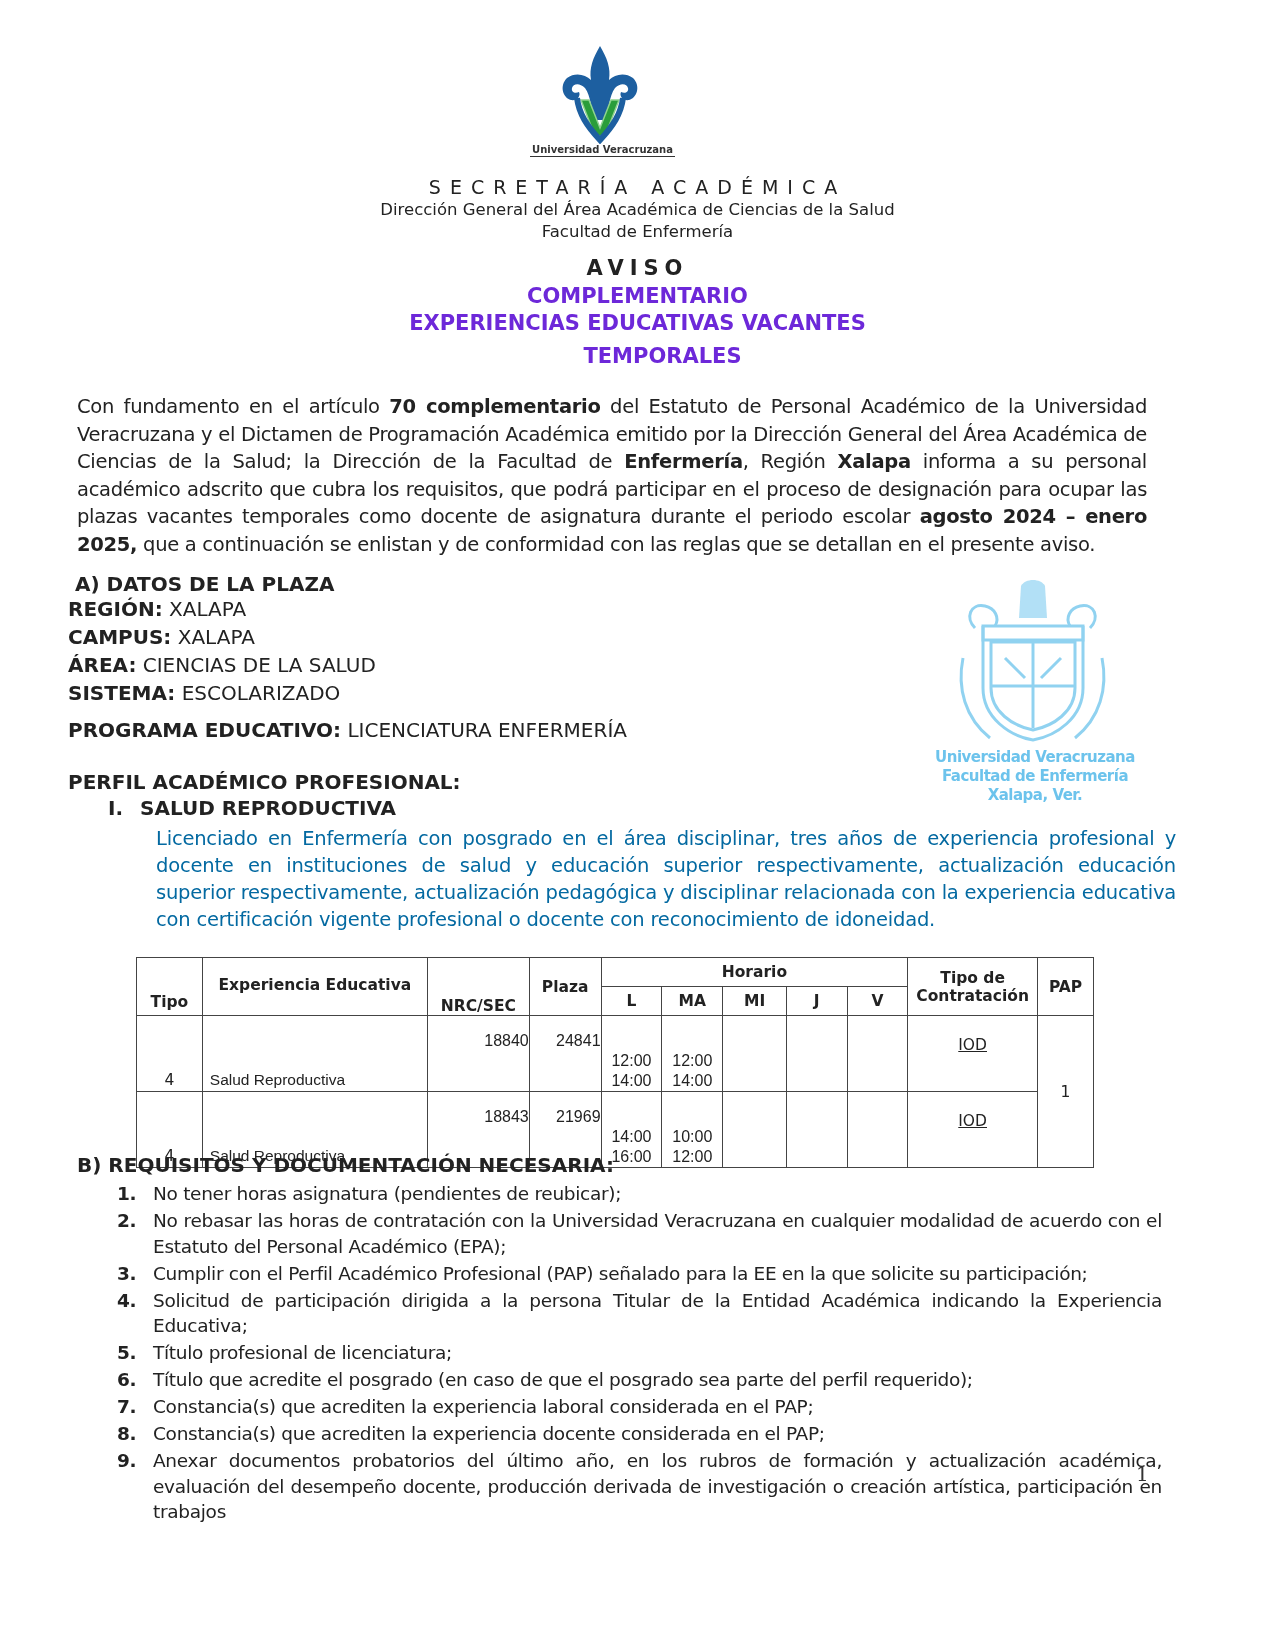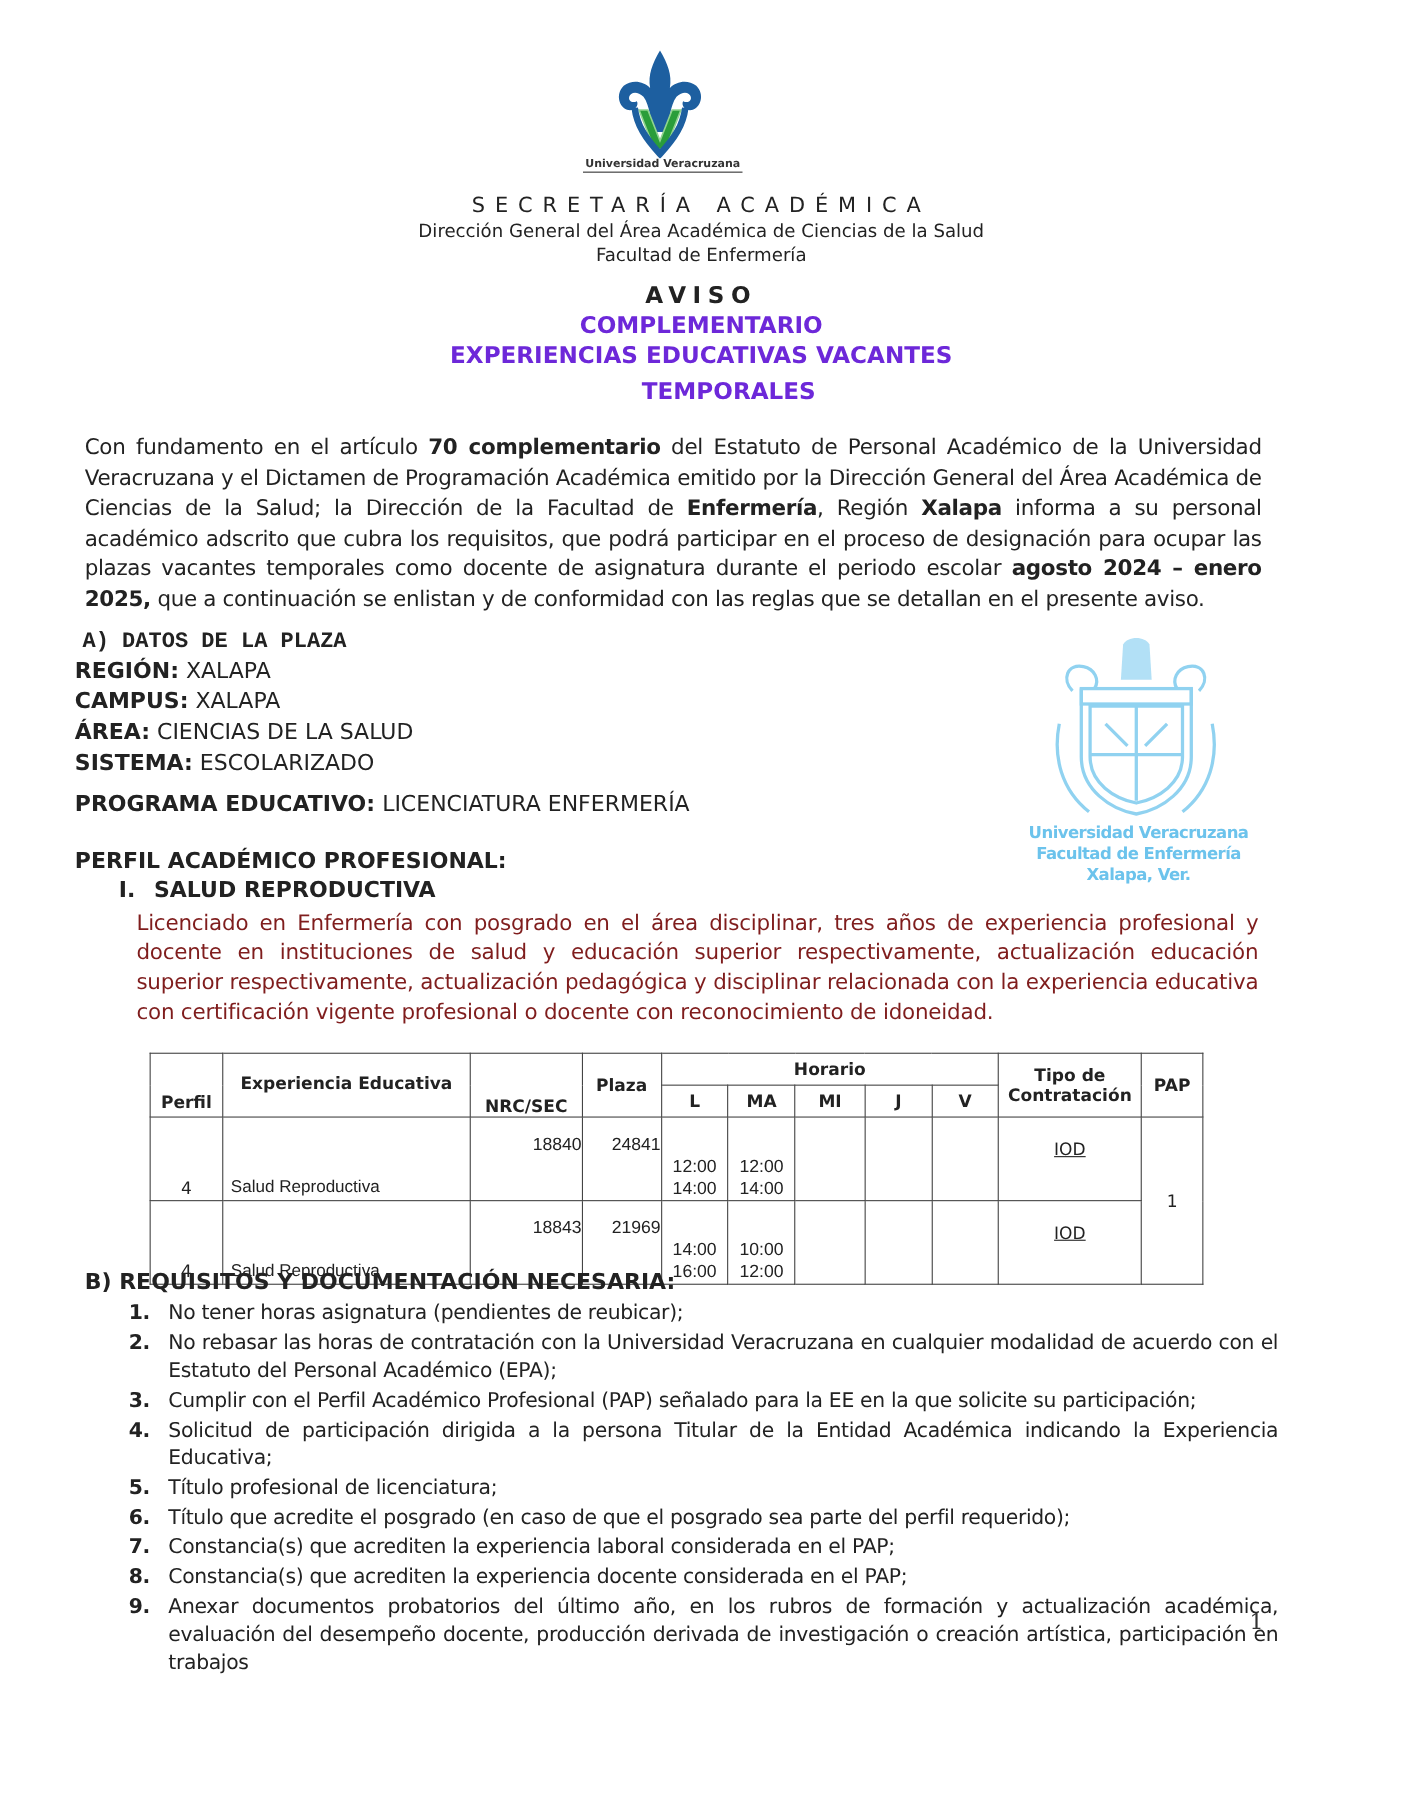--- a/index.html
+++ b/index.html
@@ -26,40 +26,40 @@
 
   
   .intro {
     position: absolute; left: 77px; top: 393px; width: 1070px;
     font-size: 19.5px; line-height: 27.5px; text-align: justify; color: #222;
     letter-spacing: -0.3px;
   }
   .intro b { font-weight: bold; }
 
   
-  .sec-a-title { position: absolute; left: 75px; top: 572px; font-size: 20px; font-weight: bold; font-family: Liberation Mono, monospace; }
+  .sec-a-title { position: absolute; left: 75px; top: 572px; font-size: 20px; font-weight: bold; }
   .field { position: absolute; left: 68px; font-size: 20px; color: #222; }
   .field b { font-weight: bold; }
   .f1 { top: 597px; } .f2 { top: 625px; } .f3 { top: 653px; } .f4 { top: 681px; } .f5 { top: 718px; }
 
   
   .stamp { position: absolute; left: 955px; top: 578px; width: 155px; height: 170px; opacity: 0.75; }
   .stamp-text {
     position: absolute; left: 930px; width: 210px; text-align: center;
     color: #6cc3ec; font-weight: bold; font-size: 15px; letter-spacing: -0.5px;
   }
   .st1 { top: 748px; } .st2 { top: 767px; } .st3 { top: 786px; }
 
   
   .perfil-title { position: absolute; left: 68px; top: 770px; font-size: 20px; font-weight: bold; }
   .perfil-item { position: absolute; left: 108px; top: 796px; font-size: 20px; font-weight: bold; }
   .perfil-item .num { display: inline-block; width: 32px; }
   .perfil-desc {
-    position: absolute; left: 124px; top: 825px; width: 1020px;
-    font-size: 19.5px; line-height: 27px; text-align: justify; color: #7f1d1d;
+    position: absolute; left: 156px; top: 825px; width: 1020px;
+    font-size: 19.5px; line-height: 27px; text-align: justify; color: #0369a1;
     letter-spacing: -0.2px;
   }
 
   
   table.plazas {
     position: absolute; left: 136px; top: 957px; width: 958px;
     border-collapse: collapse; font-size: 15.5px; color: #222;
   }
   table.plazas th, table.plazas td { border: 1.5px solid #444; padding: 0; }
   table.plazas th { font-weight: bold; font-size: 15.5px; }
@@ -148,21 +148,21 @@
       <col style="width:61px">
         <col style="width:61px">
         <col style="width:64px">
         <col style="width:61px">
         <col style="width:61px">
       <col style="width:130px">
         <col style="width:56px">
     </colgroup>
     <tbody>
         <tr class="h-row1">
-      <th rowspan="2" class="th-horas">Perfil</th>
+      <th rowspan="2" class="th-horas">Tipo</th>
       <th rowspan="2" class="th-ee">Experiencia Educativa</th>
       <th rowspan="2" style="vertical-align:bottom;">NRC/SEC</th>
       <th rowspan="2">Plaza</th>
       <th colspan="5">Horario</th>
       <th rowspan="2">Tipo de Contratación</th>
       <th rowspan="2">PAP</th>
     </tr>
     <tr class="h-row2">
       <th>L</th>
       <th>MA</th>

